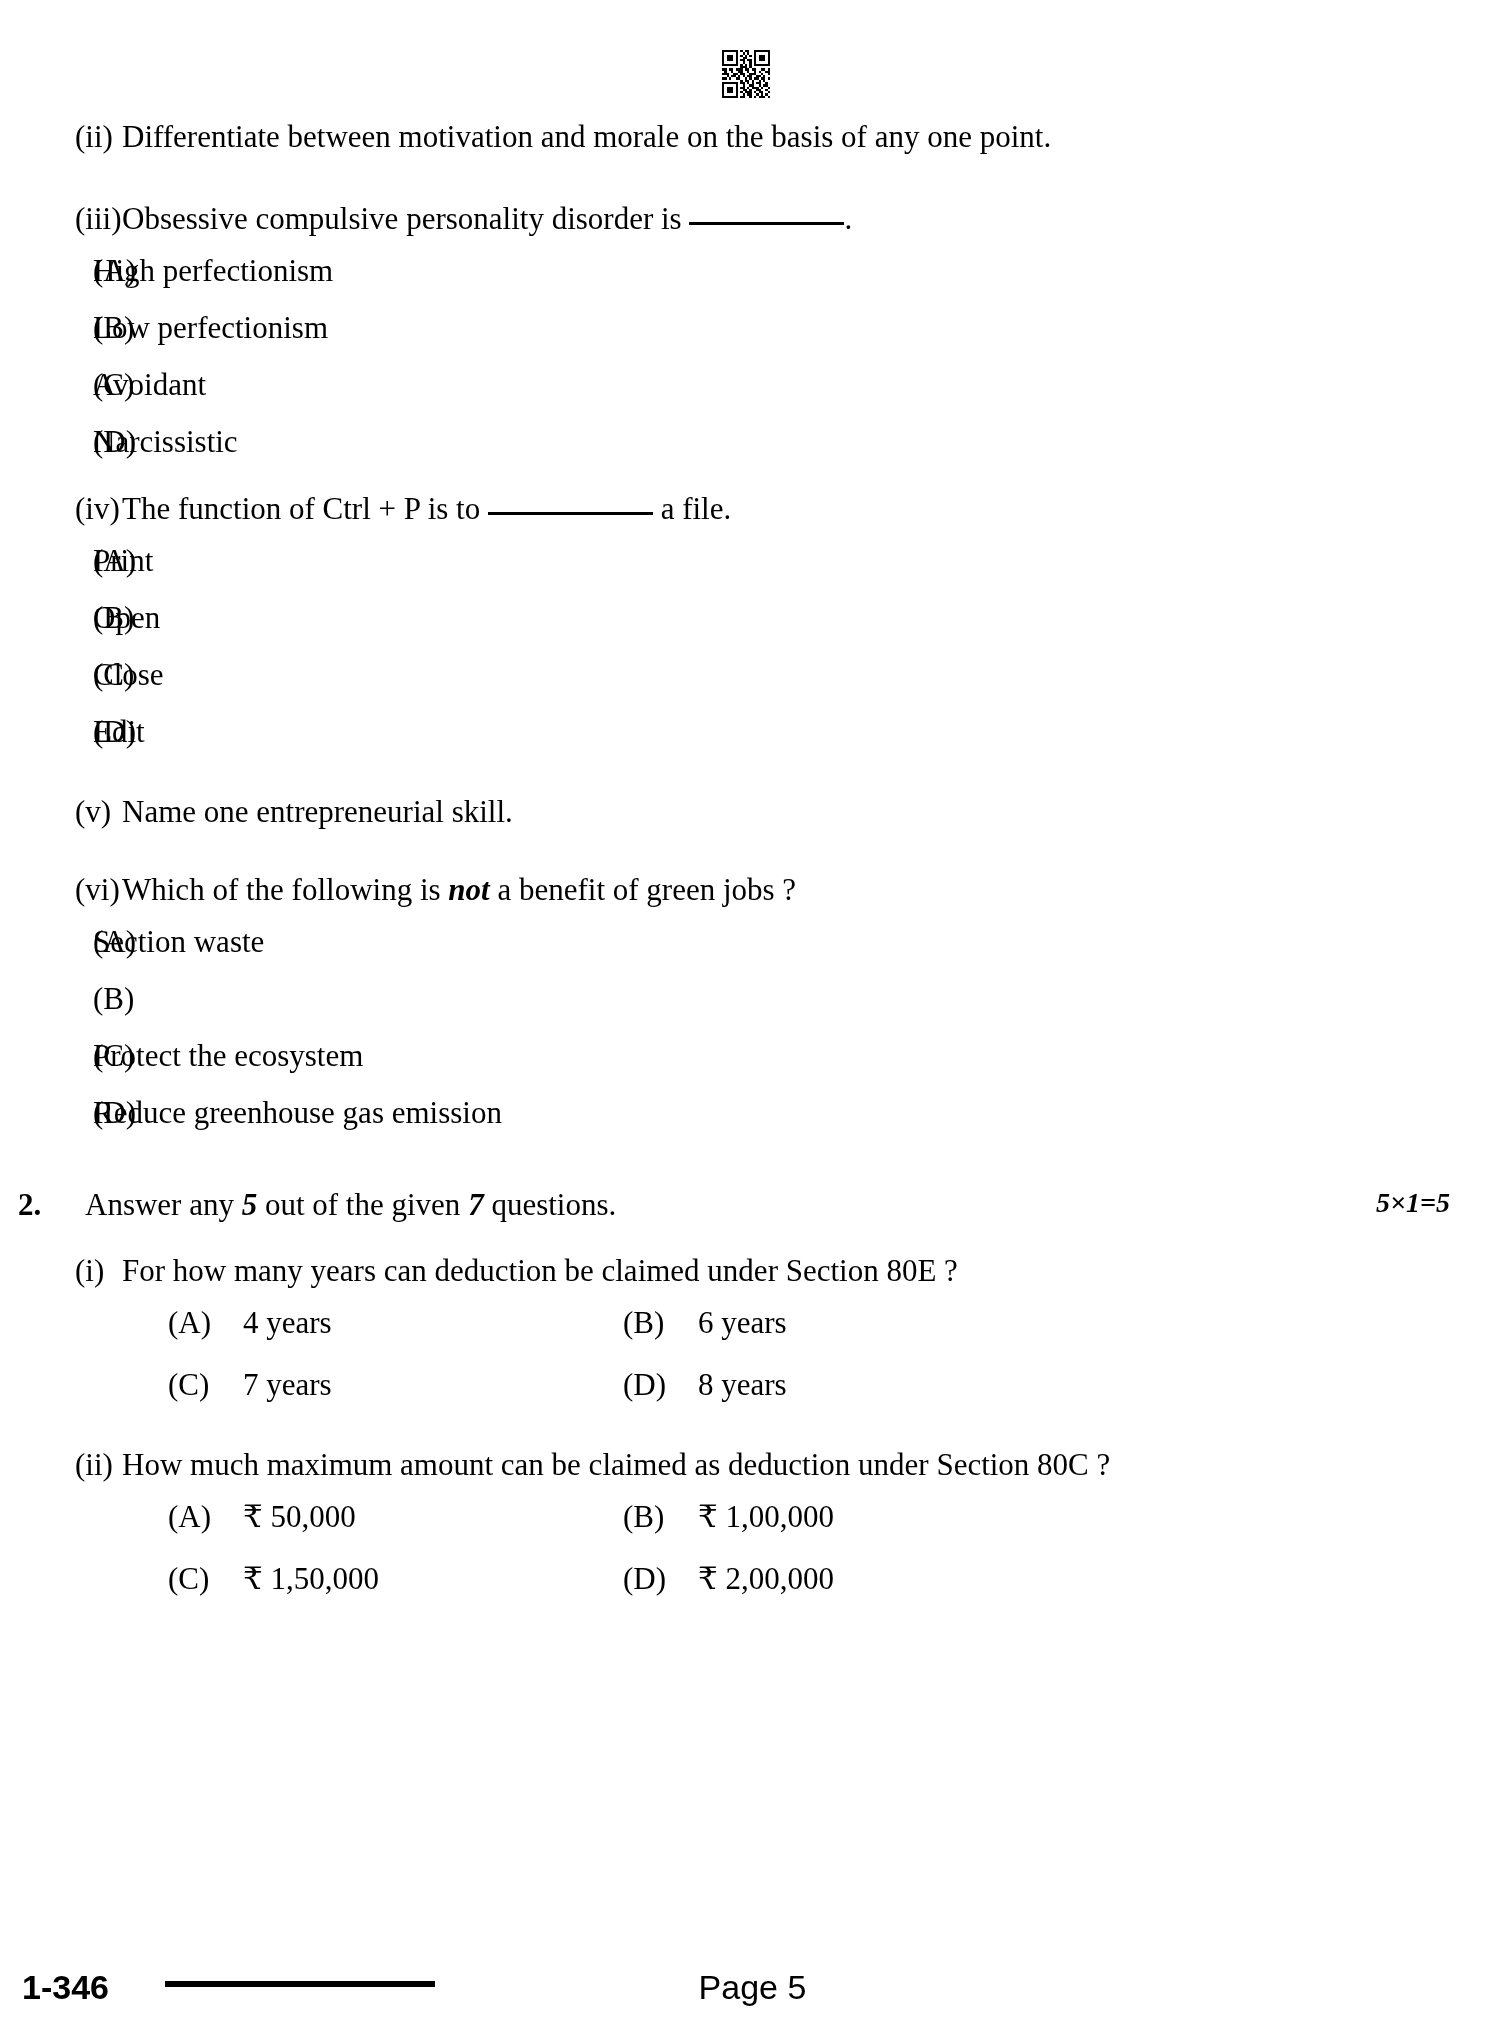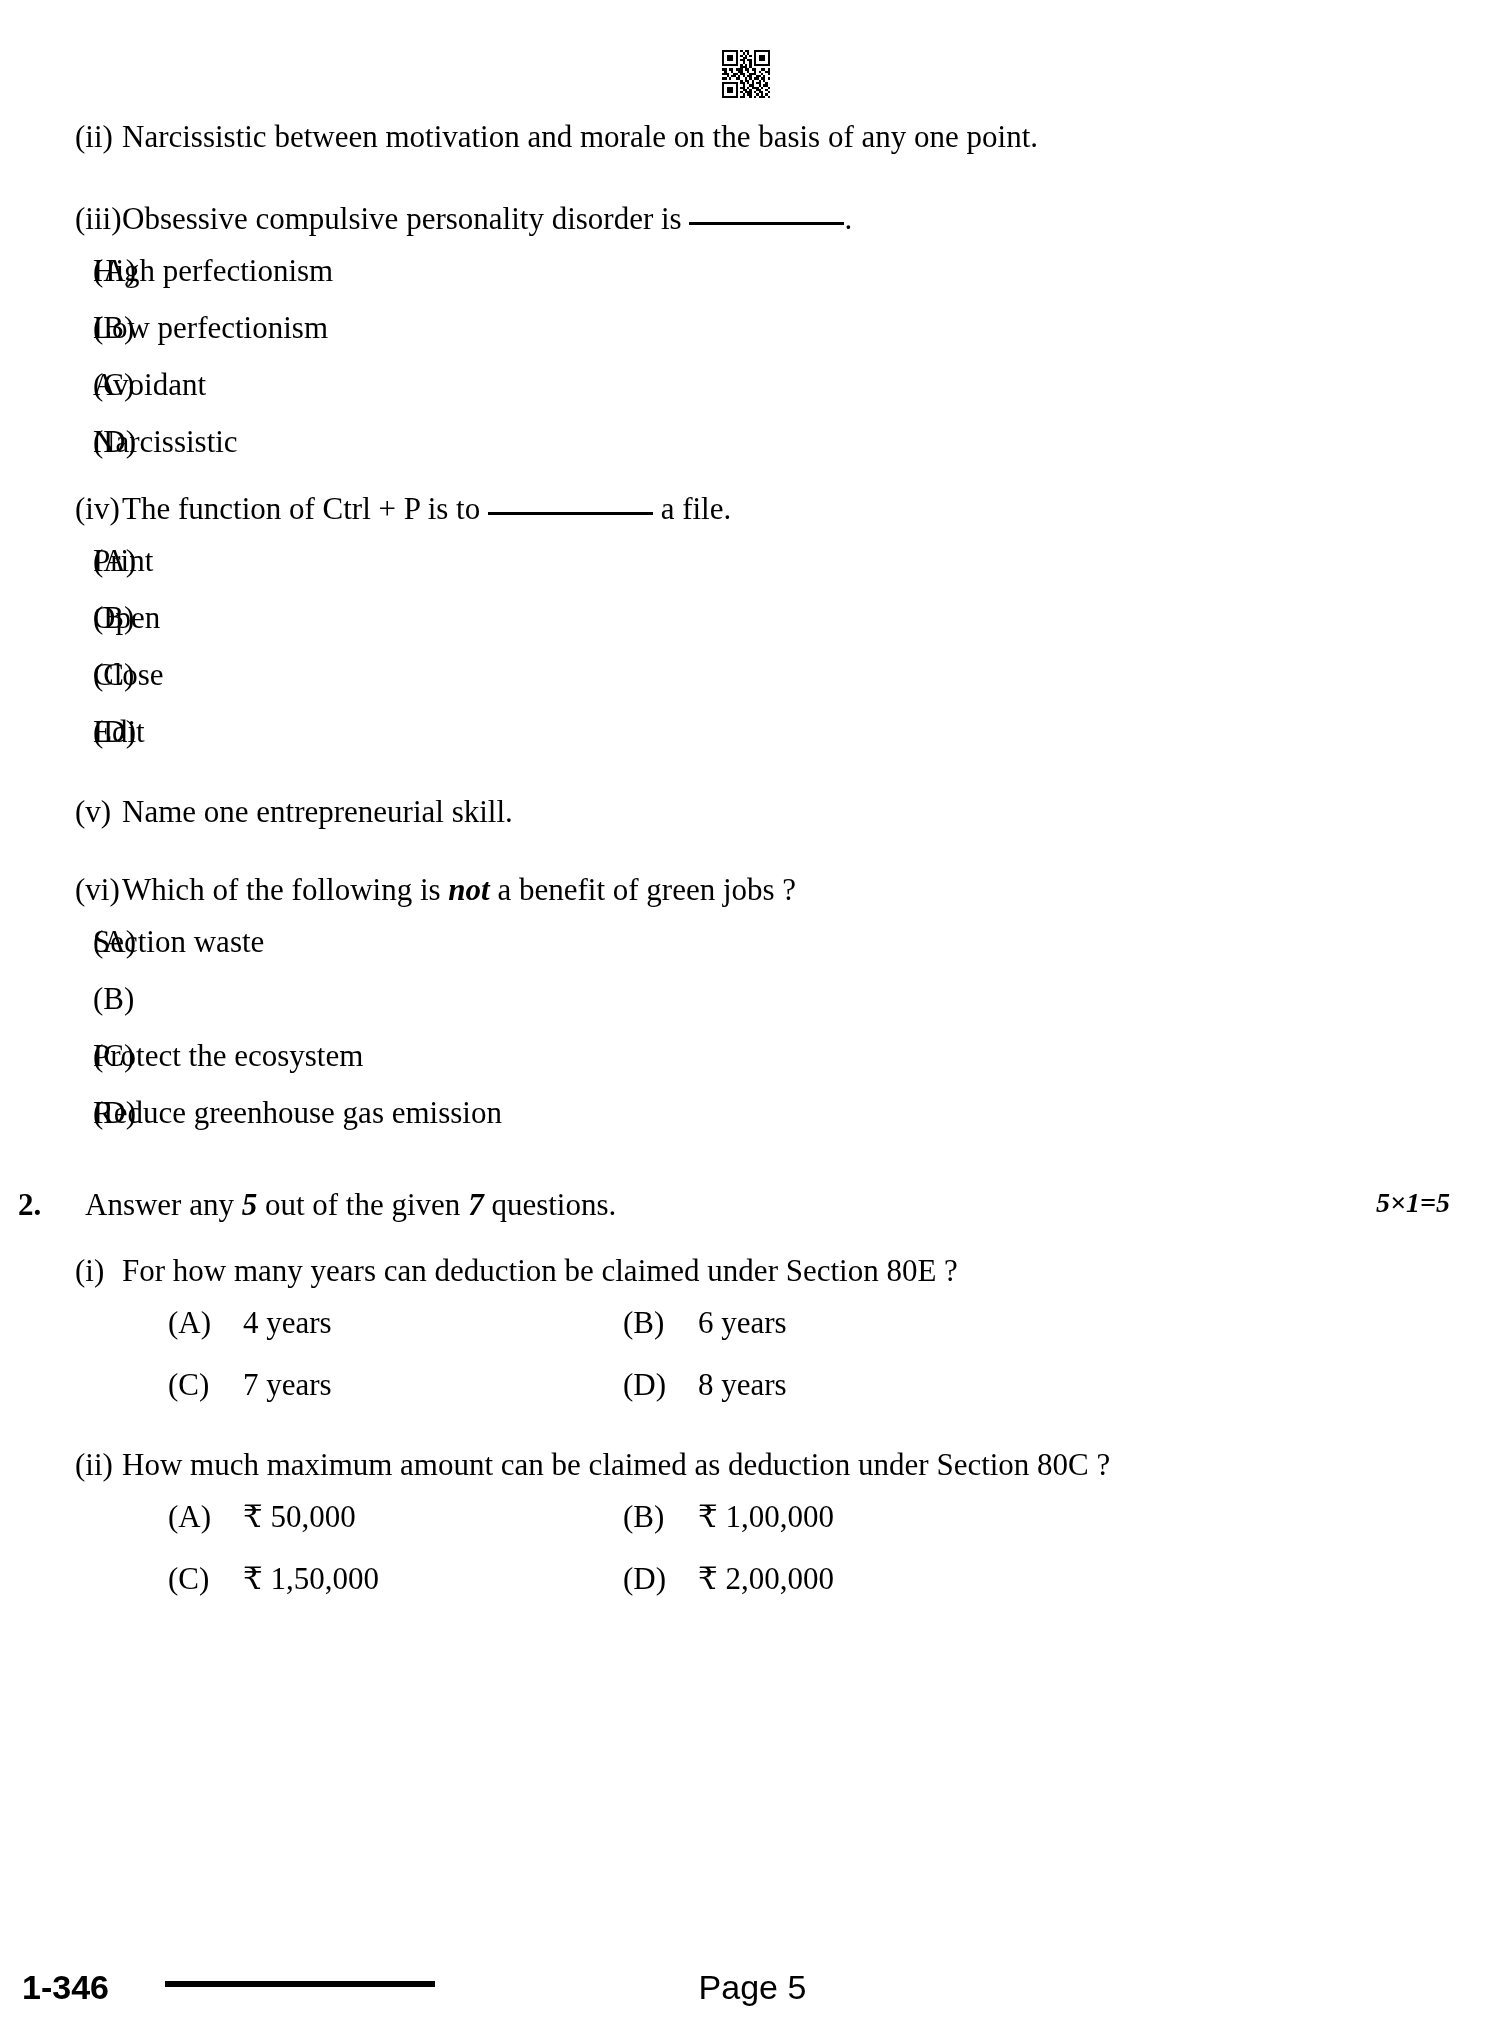--- a/index.html
+++ b/index.html
@@ -330,21 +330,21 @@
           <rect x="16" y="20" width="3" height="1"></rect>
           <rect x="20" y="20" width="1" height="1"></rect>
       </g>
     </svg>
   </div>
 
   <div class="content">
 
     <div class="q-row sub-q justify">
       <div class="q-marker">(ii)</div>
-      <div class="q-body">Narcissistic between motivation and morale on the basis of any one point.</div>
+      <div class="q-body">Differentiate between motivation and morale on the basis of any one point.</div>
     </div>
 
     <div style="margin-top:38px;">
       <div class="q-row sub-q" style="margin-bottom:8px;">
         <div class="q-marker">(iii)</div>
         <div class="q-body">
           <span>Obsessive compulsive personality disorder is</span>
           <span class="blank w-med"></span><span>.</span>
         </div>
       </div>

